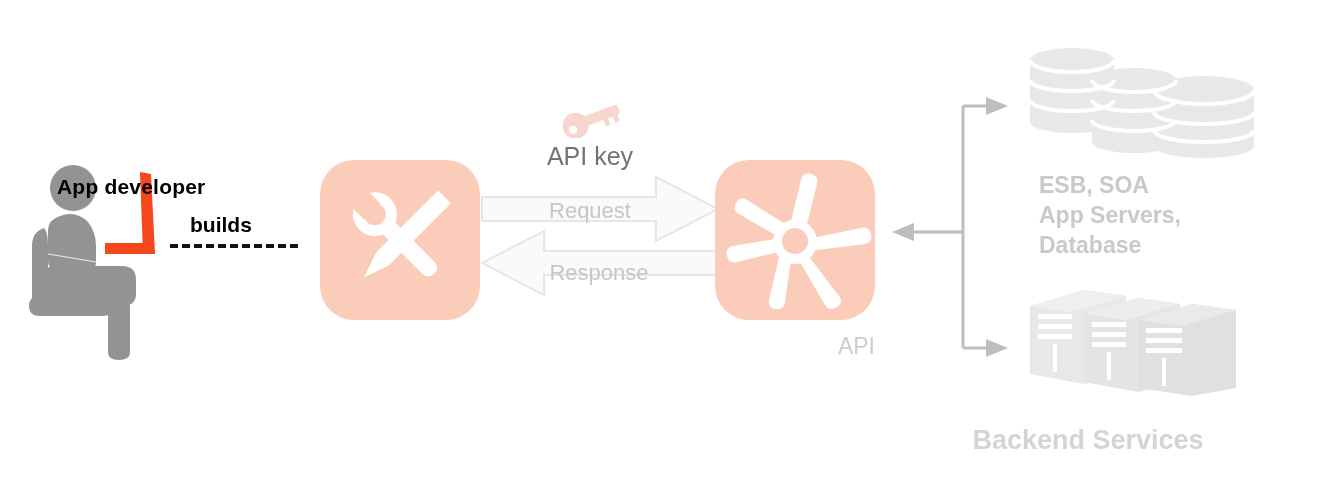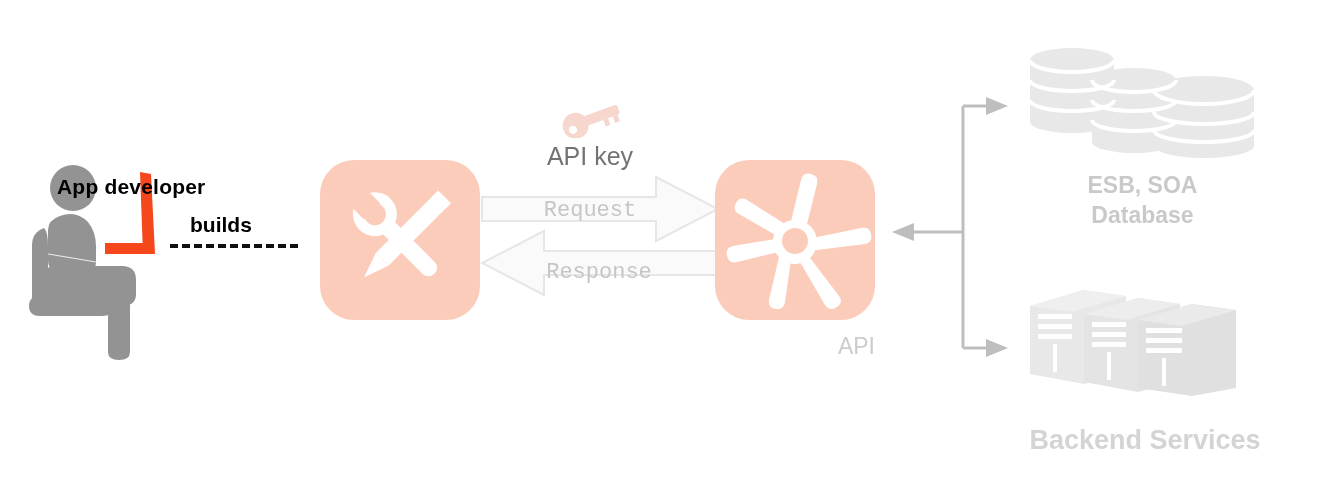--- a/index.html
+++ b/index.html
@@ -85,45 +85,44 @@
   }
 
   
   #reqres-svg { left: 480px; top: 175px; width: 240px; height: 132px; }
   .flow-text {
     position: absolute;
     font-size: 22px;
     color: #C6C6C6;
     text-align: center;
     white-space: nowrap;
-    font-family: Liberation Mono, monospace;
   }
   #request-text  { left: 490px; top: 198px; width: 200px; }
   #response-text { left: 499px; top: 260px; width: 200px; }
 
   
   #connector-svg { left: 888px; top: 92px; width: 120px; height: 270px; }
 
   
   #db-icon { left: 1022px; top: 38px; width: 240px; height: 122px; }
   #db-label {
     position: absolute;
-    left: 1000px;
+    left: 1039px;
     top: 170px;
     width: 285px;
-    text-align: center;
+    text-align: left;
     font-size: 23px;
     line-height: 30px;
     color: #C9C9C9;
     font-weight: bold;
   }
   #server-icon { left: 1022px; top: 286px; width: 240px; height: 110px; }
   #backend-label {
     position: absolute;
-    left: 985px;
+    left: 928px;
     top: 425px;
     width: 320px;
     text-align: center;
     font-size: 27px;
     font-weight: bold;
     color: #D4D4D4;
     white-space: nowrap;
   }
 </style>
 </head>
@@ -256,20 +255,21 @@
       <path d="M70 62 a42 11 0 0 0 84 0"></path>
       <path d="M70 82 a42 11 0 0 0 84 0"></path>
       <path d="M70 42 a42 12 0 0 0 84 0"></path>
       <path d="M132 74 a50 12 0 0 0 100 0"></path>
       <path d="M132 92 a50 12 0 0 0 100 0"></path>
       <path d="M132 52 a50 14 0 0 0 100 0"></path>
     </g>
   </svg>
   <div id="db-label">
     <div>ESB, SOA</div>
+    <div>App Servers,</div>
     <div>Database</div>
   </div>
 
   <svg class="abs" id="server-icon" viewBox="0 0 240 110" aria-hidden="true">
 
     <g>
       <polygon points="8,20 62,4 104,10 104,88 62,98 8,88" fill="#E8E8E8"></polygon>
       <polygon points="8,20 62,4 104,10 50,26" fill="#EFEFEF"></polygon>
       <g fill="#ffffff">
         <rect x="16" y="28" width="34" height="5"></rect>

